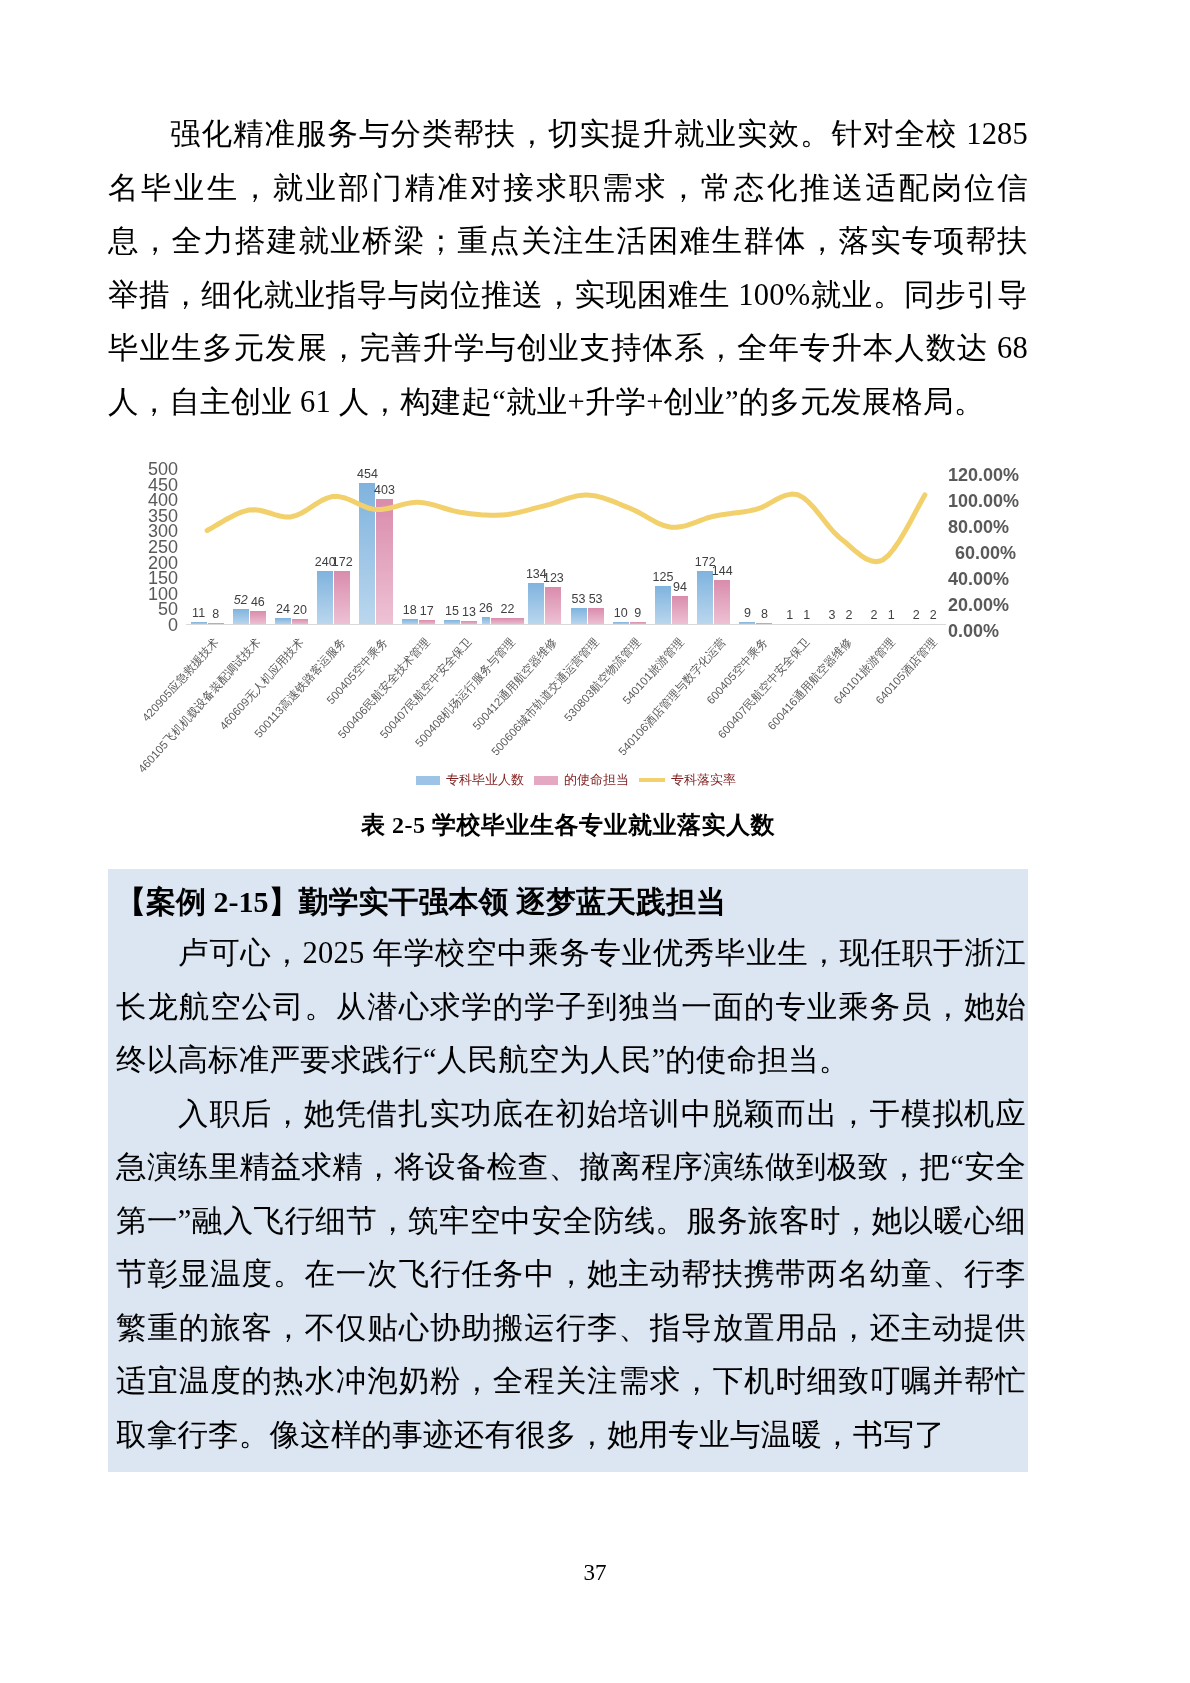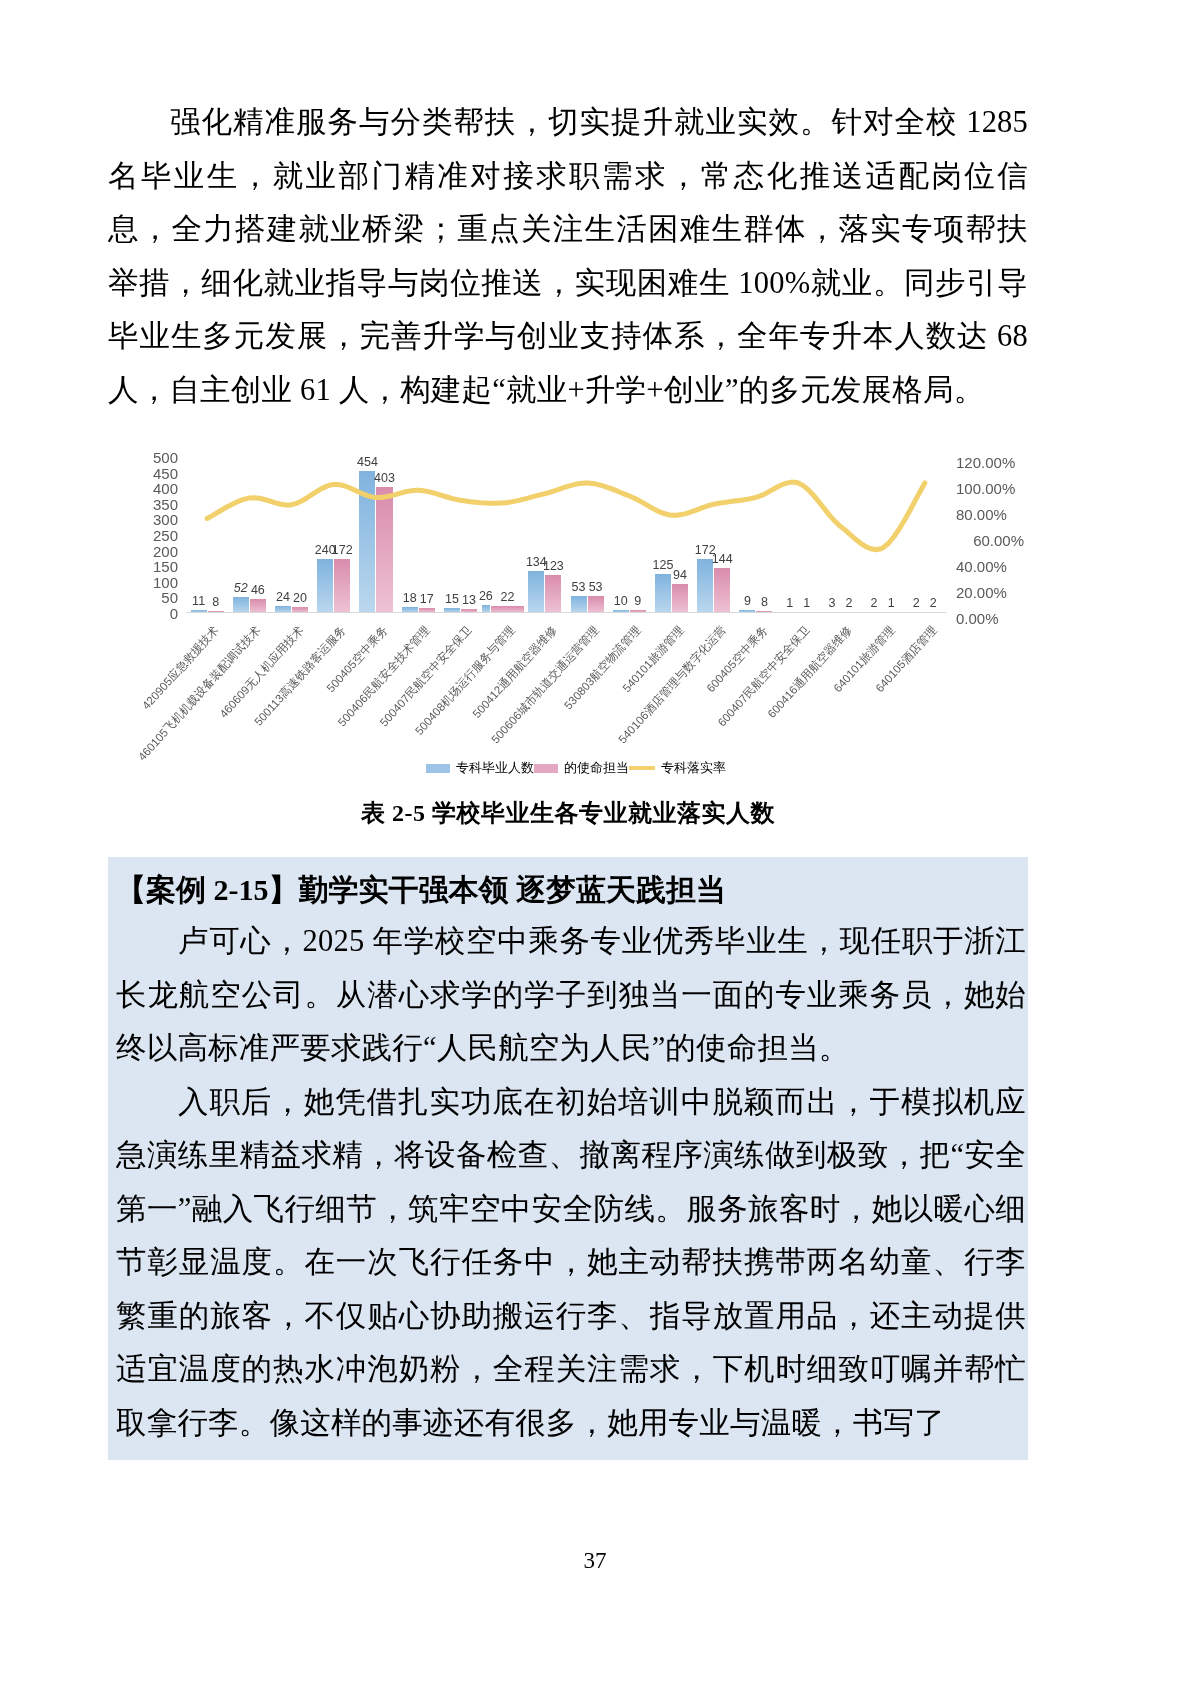--- a/index.html
+++ b/index.html
@@ -8,21 +8,21 @@
     background: #ffffff;
   }
   body {
     font-family: "Liberation Serif", "DejaVu Serif", serif;
     color: #000000;
   }
   .page {
     position: relative;
     width: 1190px;
     height: 1622px;
-    margin: 0 auto;
+    margin: 12px auto;
     background: #ffffff;
     overflow: hidden;
     box-sizing: border-box;
   }
   .content {
     position: absolute;
     left: 108px;
     top: 96px;
     width: 920px;
   }
@@ -50,25 +50,25 @@
   .chart-inner {
     position: absolute;
     left: 0;
     top: 0;
     width: 920px;
     height: 350px;
   }
   .y-axis-left, .y-axis-right {
     position: absolute;
     font-family: "Liberation Sans", "DejaVu Sans", sans-serif;
-    font-size: 15px;
+    font-size: 18px;
     color: #595959;
   }
   .y-axis-left { left: 30px; top: 9px; width: 40px; text-align: right; }
-  .y-axis-right { right: 4px; top: 9px; width: 68px; text-align: left; }
+  .y-axis-right { right: 12px; top: 9px; width: 68px; text-align: left; font-weight: bold; }
   .y-tick {
     height: 15.6px;
     line-height: 15.6px;
     white-space: nowrap;
   }
   .plot {
     position: absolute;
     left: 78px;
     top: 16px;
     right: 82px;
@@ -146,23 +146,24 @@
     transform: rotate(-48deg);
     transform: rotate(-48deg) translate(-100%, 0);
   }
   .legend {
     position: absolute;
     left: 16px; right: 0;
     top: 318px;
     display: flex;
     justify-content: center;
     align-items: center;
+    gap: 10px;
     font-family: "Liberation Sans", "DejaVu Sans", sans-serif;
     font-size: 13px;
-    color: #000000;
+    color: #7f1d1d;
   }
   .legend-item { display: flex; align-items: center; gap: 6px; }
   .swatch { width: 24px; height: 9px; display: inline-block; }
   .swatch.blue { background: #9DC3E6; }
   .swatch.pink { background: #E5A8C2; }
   .swatch.line { height: 4px; background: #F2D06B; width: 26px; }
 
   .caption {
     text-align: center;
     font-size: 24px;

